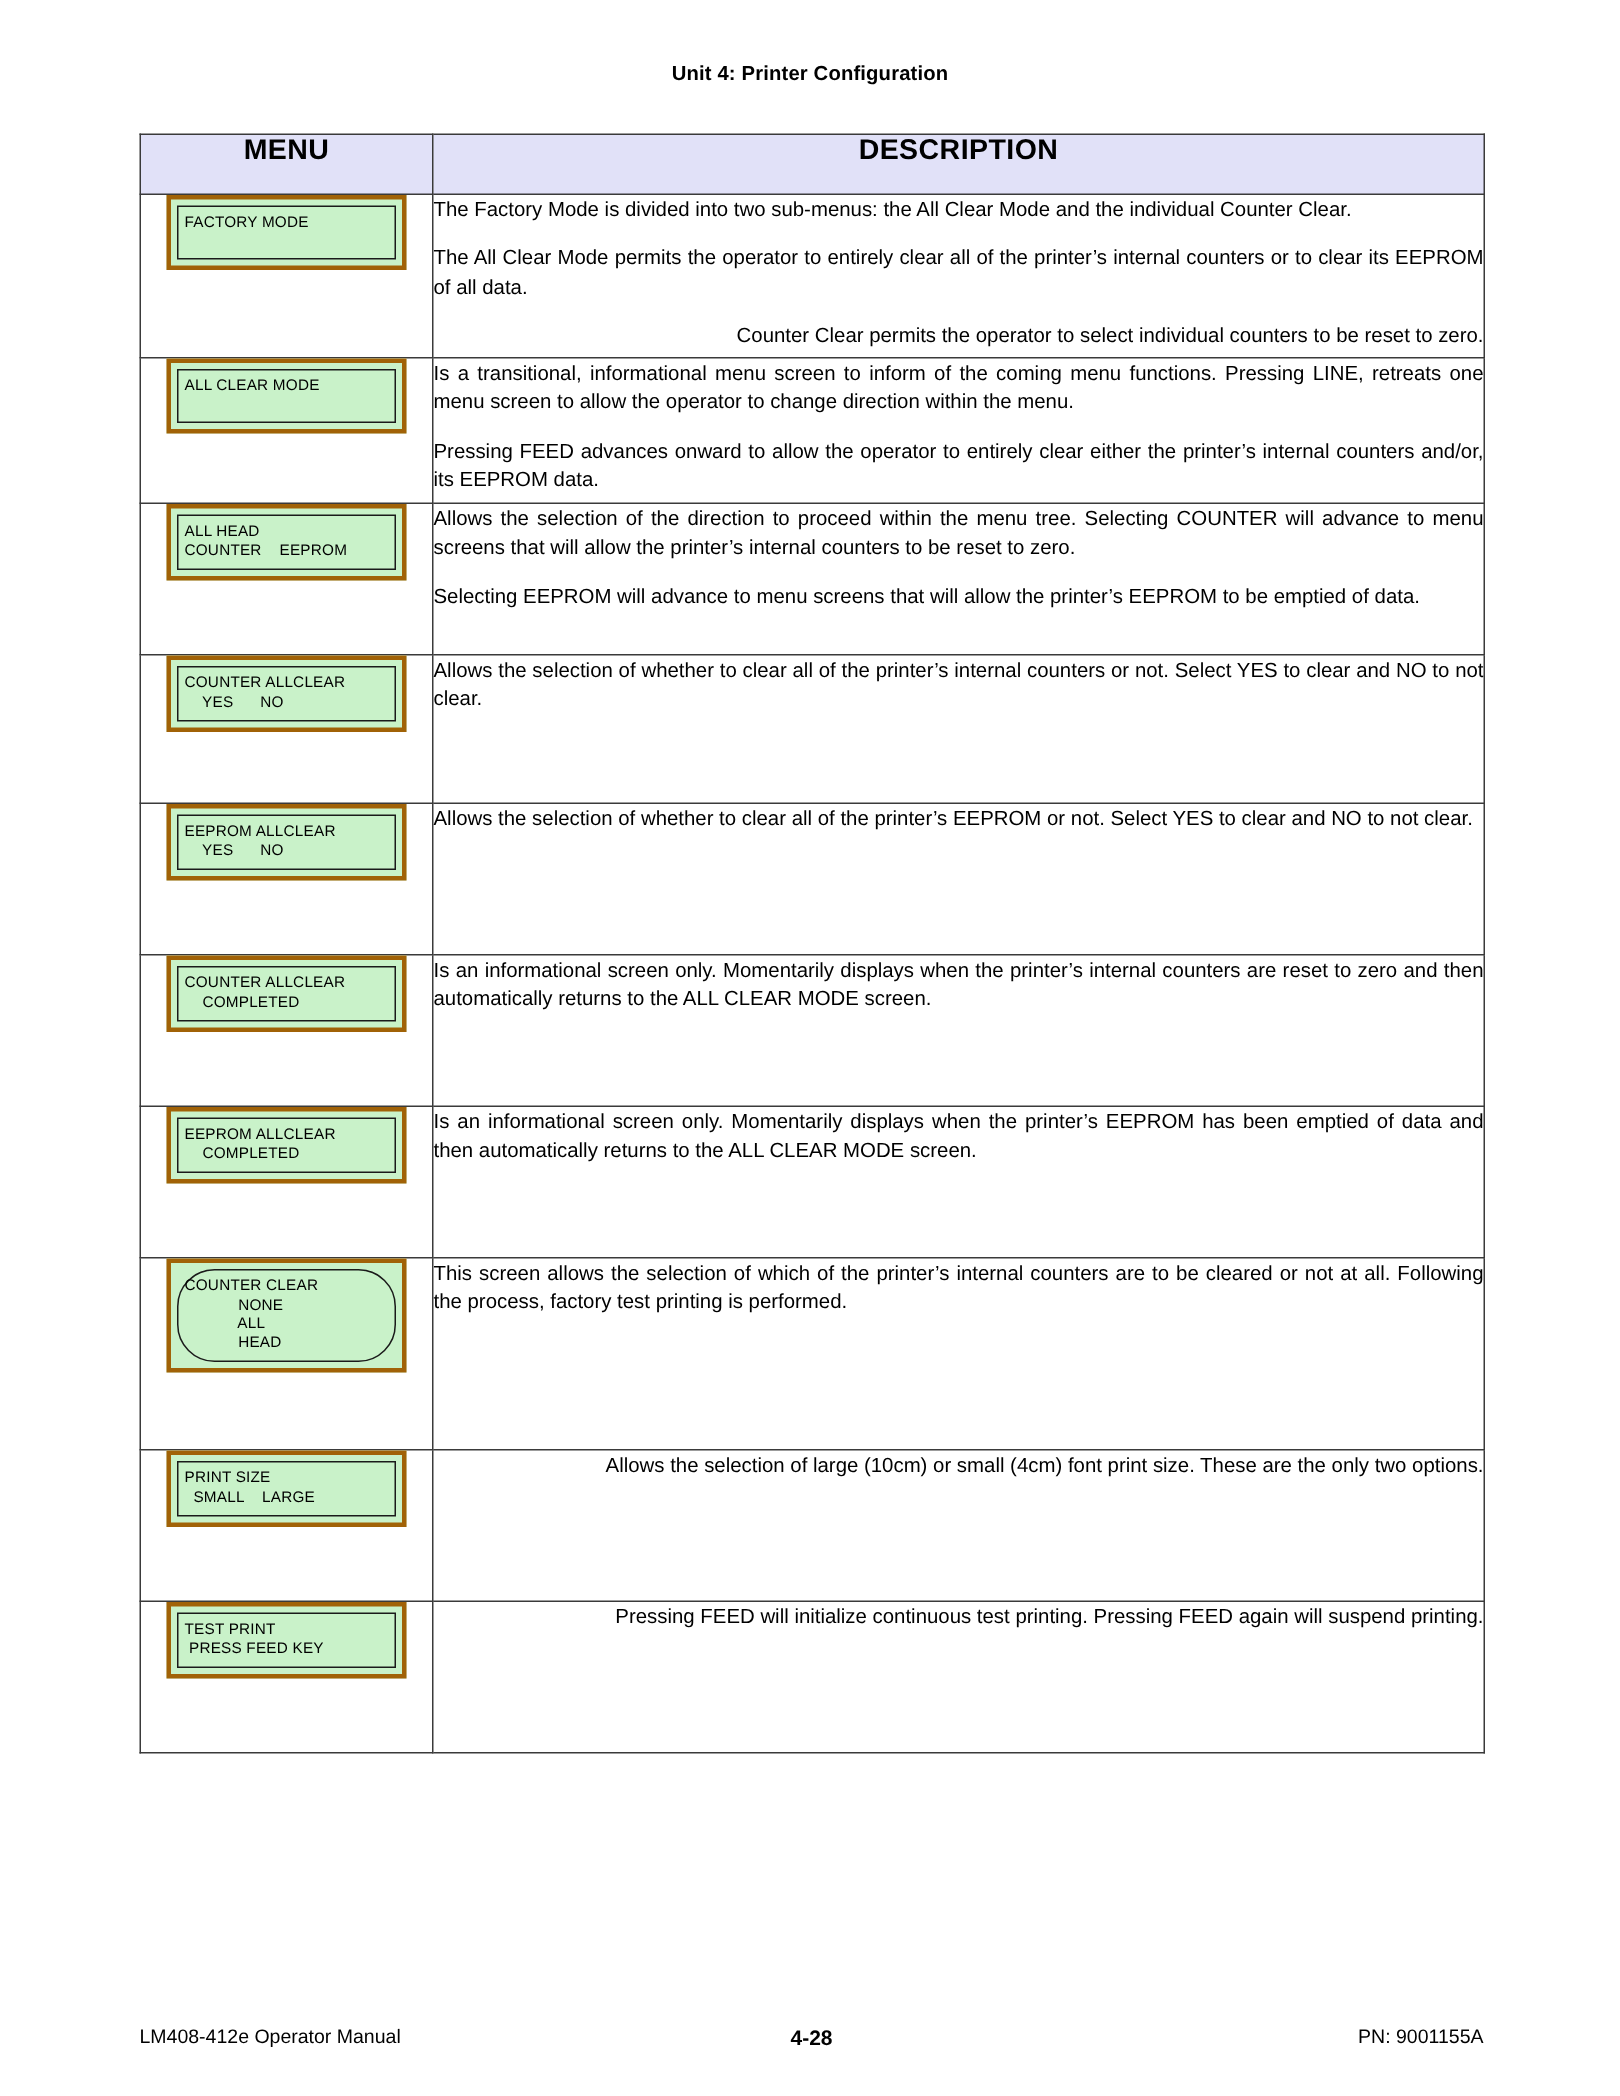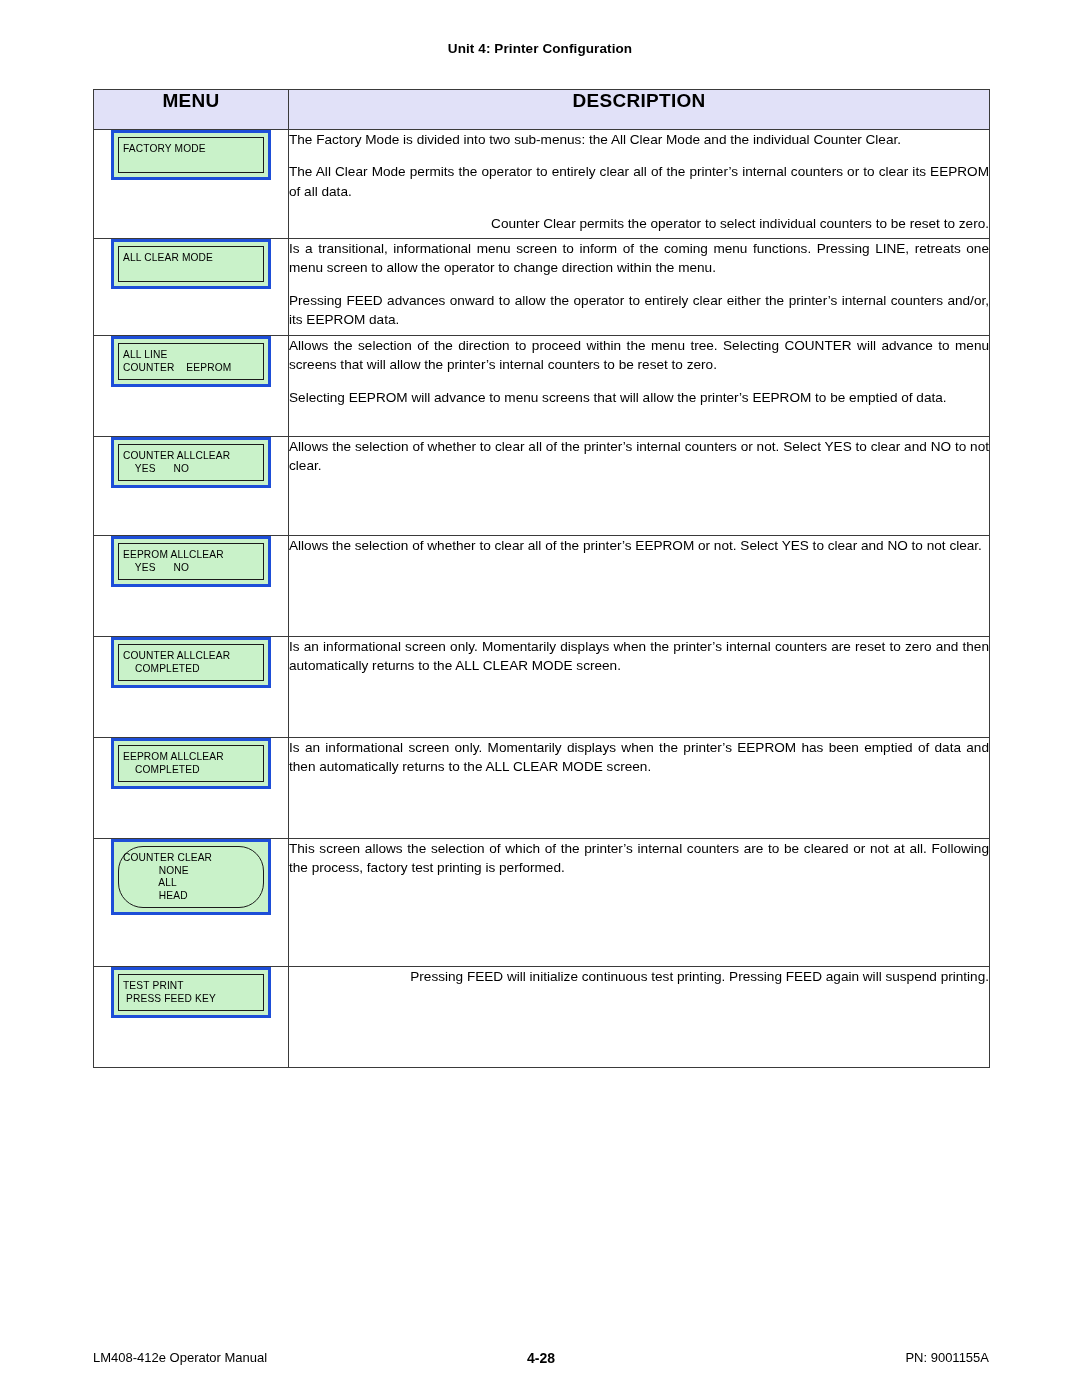--- a/index.html
+++ b/index.html
@@ -84,21 +84,21 @@
     margin: 0 0 13px 0;
     text-align: justify;
     text-justify: inter-word;
   }
   .desc-p:last-child { margin-bottom: 0; }
   .desc-p.nojust { text-align: right; }
 
   
   .lcd-outer {
     display: inline-block;
-    border: 3px solid #1d4ed8;
+    border: 3px solid #a16207;
     background: #c9f2c9;
     padding: 4px;
     box-sizing: border-box;
     width: 160px;
   }
   .lcd-inner {
     border: 1.5px solid #1a1a1a;
     background: #c9f2c9;
     box-sizing: border-box;
     padding: 5px 4px 5px 4px;
@@ -181,21 +181,21 @@
         <td class="desc-cell">
           <p class="desc-p">Is a transitional, informational menu screen to inform of the coming menu functions. Pressing LINE, retreats one menu screen to allow the operator to change direction within the menu.</p>
           <p class="desc-p">Pressing FEED advances onward to allow the operator to entirely clear either the printer’s internal counters and/or, its EEPROM data.</p>
         </td>
       </tr>
 
       <tr class="r-ac">
         <td class="menu-cell">
           <div class="lcd-outer">
             <div class="lcd-inner">
-              <div class="lcd-line">ALL LINE</div>
+              <div class="lcd-line">ALL HEAD</div>
               <div class="lcd-line">COUNTER    EEPROM</div>
             </div>
           </div>
         </td>
         <td class="desc-cell">
           <p class="desc-p">Allows the selection of the direction to proceed within the menu tree. Selecting COUNTER will advance to menu screens that will allow the printer’s internal counters to be reset to zero.</p>
           <p class="desc-p">Selecting EEPROM will advance to menu screens that will allow the printer’s EEPROM to be emptied of data.</p>
         </td>
       </tr>
 
@@ -264,20 +264,33 @@
               <div class="lcd-line">            ALL</div>
               <div class="lcd-line">            HEAD</div>
             </div>
           </div>
         </td>
         <td class="desc-cell">
           <p class="desc-p">This screen allows the selection of which of the printer’s internal counters are to be cleared or not at all. Following the process, factory test printing is performed.</p>
         </td>
       </tr>
 
+      <tr class="r-ps">
+        <td class="menu-cell">
+          <div class="lcd-outer">
+            <div class="lcd-inner">
+              <div class="lcd-line">PRINT SIZE</div>
+              <div class="lcd-line">  SMALL    LARGE</div>
+            </div>
+          </div>
+        </td>
+        <td class="desc-cell">
+          <p class="desc-p nojust">Allows the selection of large (10cm) or small (4cm) font print size. These are the only two options.</p>
+        </td>
+      </tr>
 
       <tr class="r-tp">
         <td class="menu-cell">
           <div class="lcd-outer">
             <div class="lcd-inner">
               <div class="lcd-line">TEST PRINT</div>
               <div class="lcd-line"> PRESS FEED KEY</div>
             </div>
           </div>
         </td>

